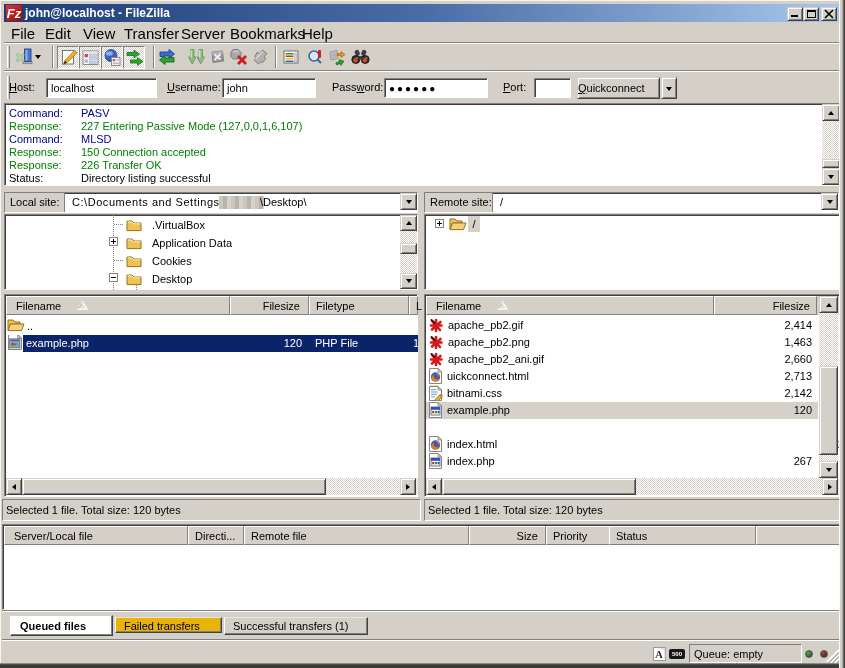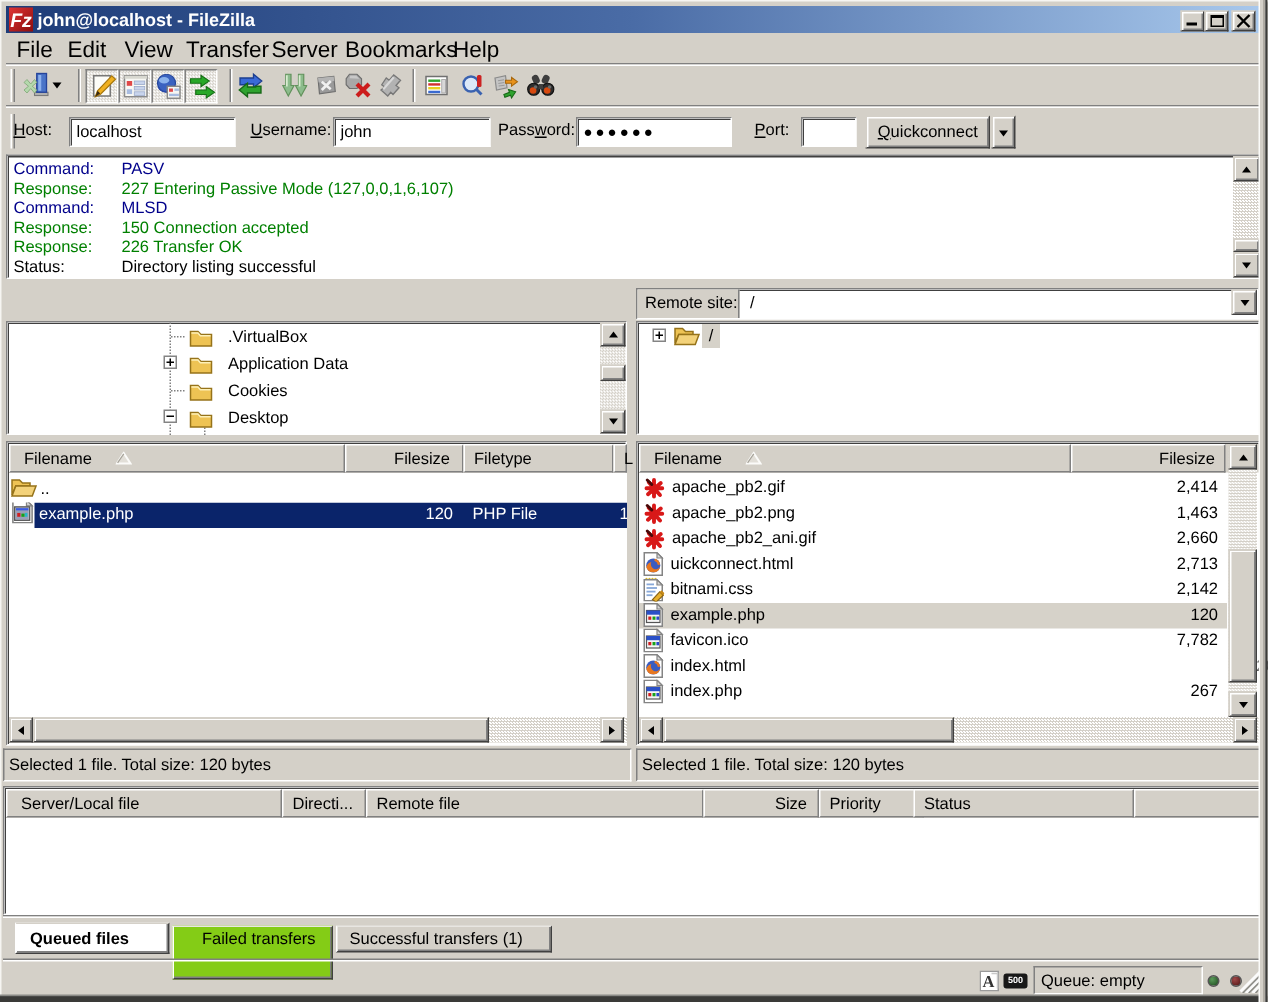--- a/index.html
+++ b/index.html
@@ -201,26 +201,26 @@
     <rect x="8" y="8" width="3" height="3.5" fill="#3e3e3e"></rect>
   </svg></div>
 </div>
 <div class="abs" style="left:4px;top:70px;width:837px;height:0;border-top:1px solid #808080;border-bottom:1px solid #fff"></div>
 
 <div class="abs" id="quickbar" style="left:0;top:72px;width:841px;height:31px">
   <div class="abs grip" style="left:7px;top:4px;height:23px"></div>
   <span class="abs" style="left:9px;top:9px"><u>H</u>ost:</span>
   <div class="abs sunkenw" style="left:46px;top:6px;width:111px;height:20px;padding:3px 0 0 4px">localhost</div>
   <span class="abs" style="left:167px;top:9px"><u>U</u>sername:</span>
-  <div class="abs sunkenw" style="left:222px;top:6px;width:105px;height:20px;padding:3px 0 0 4px">john</div>
+  <div class="abs sunkenw" style="left:222px;top:6px;width:94px;height:20px;padding:3px 0 0 4px">john</div>
   <span class="abs" style="left:332px;top:9px">Pass<u>w</u>ord:</span>
   <div class="abs sunkenw" style="left:384px;top:6px;width:104px;height:20px;padding:3px 0 0 4px"><span class="dot6">●●●●●●</span></div>
   <span class="abs" style="left:503px;top:9px"><u>P</u>ort:</span>
   <div class="abs sunkenw" style="left:534px;top:6px;width:37px;height:20px"></div>
-  <div class="abs raised" style="left:577px;top:5px;width:83px;height:22px;text-align:center;padding-top:4px"><u>Q</u>uickconnect</div>
+  <div class="abs raised" style="left:577px;top:5px;width:83px;height:22px;padding-top:4px"><u>Q</u>uickconnect</div>
   <div class="abs raised" style="left:661px;top:5px;width:16px;height:22px">
         <div class="tri-d abs" style="left:4px;top:9px"></div>
       </div>
 </div>
 
 <div class="abs sunkenw" style="left:4px;top:103px;width:837px;height:83px">
   <div class="abs" style="left:4px;top:3px;line-height:13px;white-space:nowrap">
     <div style="height:13px;color:#00008b"><span style="display:inline-block;width:72px">Command:</span><span>PASV</span></div>
     <div style="height:13px;color:#008000"><span style="display:inline-block;width:72px">Response:</span><span>227 Entering Passive Mode (127,0,0,1,6,107)</span></div>
     <div style="height:13px;color:#00008b"><span style="display:inline-block;width:72px">Command:</span><span>MLSD</span></div>
@@ -231,20 +231,29 @@
   <div class="abs checker" style="right:0;top:0;width:18px;height:81px"></div>
   <div class="sbtn" style="right:0;top:0;width:18px;height:17px">
         <div class="tri-u"></div>
       </div>
   <div class="sbtn" style="right:0;top:55px;width:18px;height:9px"></div>
   <div class="sbtn" style="right:0;bottom:0;width:18px;height:17px">
         <div class="tri-d"></div>
       </div>
 </div>
 
+<div class="abs sunkenw" style="left:4px;top:192px;width:414px;height:21px">
+  <div class="abs" style="left:0;top:0;width:60px;height:19px;background:#d4d0c8;padding:3px 0 0 5px;border-right:1px solid #808080">Local site:</div>
+  <span class="abs" style="left:67px;top:3px;white-space:pre;letter-spacing:0.55px">C:\Documents and Settings</span>
+  <div class="abs" style="left:214px;top:3px;width:45px;height:13px;background:repeating-linear-gradient(90deg,#cbc7bf 0 4px,#bab5ac 4px 8px,#d6d2ca 8px 12px)"></div>
+  <span class="abs" style="left:255px;top:3px;white-space:pre">\Desktop\</span>
+  <div class="sbtn" style="right:0;top:0;width:17px;height:17px">
+        <div class="tri-d"></div>
+      </div>
+</div>
 
 <div class="abs sunkenw" style="left:424px;top:192px;width:415px;height:21px">
   <div class="abs" style="left:0;top:0;width:68px;height:19px;background:#d4d0c8;padding:3px 0 0 5px;border-right:1px solid #808080;white-space:nowrap">Remote site:</div>
   <span class="abs" style="left:75px;top:3px">/</span>
   <div class="sbtn" style="right:0;top:0;width:17px;height:17px">
         <div class="tri-d"></div>
       </div>
 </div>
 
 <div class="abs sunkenw" id="ltree" style="left:4px;top:214px;width:414px;height:76px">
@@ -398,27 +407,20 @@
         <span>bitnami.css</span>
         <span class="abs num">2,142</span>
       </div>
   <div class="row" style="left:1px;top:107px;width:392px;background:#d6d2c9">
         <svg width="15" height="16">
           <use href="#i-win"></use>
         </svg>
         <span>example.php</span>
         <span class="abs num">120</span>
       </div>
-  <div class="row" style="left:1px;top:124px;width:392px">
-        <svg width="15" height="16">
-          <use href="#i-win"></use>
-        </svg>
-        <span>favicon.ico</span>
-        <span class="abs num">7,782</span>
-      </div>
   <div class="row" style="left:1px;top:141px;width:436px">
         <svg width="15" height="16">
           <use href="#i-ff"></use>
         </svg>
         <span>index.html</span>
         <span class="abs num">202</span>
       </div>
   <div class="row" style="left:1px;top:158px;width:392px">
         <svg width="15" height="16">
           <use href="#i-win"></use>
@@ -455,21 +457,21 @@
     <div class="hdr abs" style="left:465px;top:0;width:77px;height:19px;padding:3px 7px 0 0;text-align:right">Size</div>
     <div class="hdr abs" style="left:542px;top:0;width:70px;height:19px;padding:3px 18px 0 6px">Priority</div>
     <div class="hdr abs" style="left:605px;top:0;width:147px;height:19px;padding:3px 0 0 6px">Status</div>
     <div class="hdr abs" style="left:752px;top:0;width:87px;height:19px"></div>
   </div>
 </div>
 
 <div class="abs" id="tabs" style="left:2px;top:610px;width:841px;height:28px">
   <div class="abs" style="left:0;top:0;width:841px;border-top:1px solid #808080;border-bottom:1px solid #fff"></div>
   <div class="abs" style="left:8px;top:5px;width:103px;height:21px;background:#fff;border:1px solid;border-color:#d4d0c8 #404040 #404040 #fff;box-shadow:inset -1px 0 0 #808080,inset 0 -1px 0 #808080;font-weight:bold;text-align:left;padding:4px 0 0 9px">Queued files</div>
-  <div class="abs" style="left:113px;top:7px;width:107px;height:36px;background:#84cc16;border:1px solid;border-color:#e8e6e2 #404040 #404040 #fff;box-shadow:inset -1px 0 0 #808080,inset 0 -1px 0 #808080;text-align:center;padding:2px 0 0 8px">Failed transfers</div>
+  <div class="abs" style="left:113px;top:7px;width:107px;height:16px;background:#eab308;border:1px solid;border-color:#e8e6e2 #404040 #404040 #fff;box-shadow:inset -1px 0 0 #808080,inset 0 -1px 0 #808080;text-align:left;padding:2px 0 0 8px">Failed transfers</div>
   <div class="abs" style="left:222px;top:7px;width:144px;height:18px;background:#d4d0c8;border:1px solid;border-color:#e8e6e2 #404040 #404040 #fff;box-shadow:inset -1px 0 0 #808080,inset 0 -1px 0 #808080;text-align:left;padding:2px 0 0 8px">Successful transfers (1)</div>
 </div>
 
 <div class="abs" id="sbar" style="left:2px;top:639px;width:841px;height:27px;border-top:1px solid #808080;box-shadow:inset 0 1px 0 #fff">
   <div class="abs" style="left:651px;top:7px"><svg width="13" height="14" viewBox="0 0 13 14">
           <rect x="0.5" y="0.5" width="12" height="13" fill="#fff" stroke="#9a9a9a"></rect>
           <text x="2" y="11" font-size="11" font-weight="bold" fill="#333" font-family="Liberation Serif">A</text>
           <path d="M8 2 L12 2 L12 12" fill="none" stroke="#c8c8c8"></path>
         </svg></div>
   <div class="abs" style="left:667px;top:9px;width:16px;height:10px;background:#181818;border-radius:2px;color:#fff;font-size:6px;font-weight:bold;text-align:center;line-height:10px">500</div>

